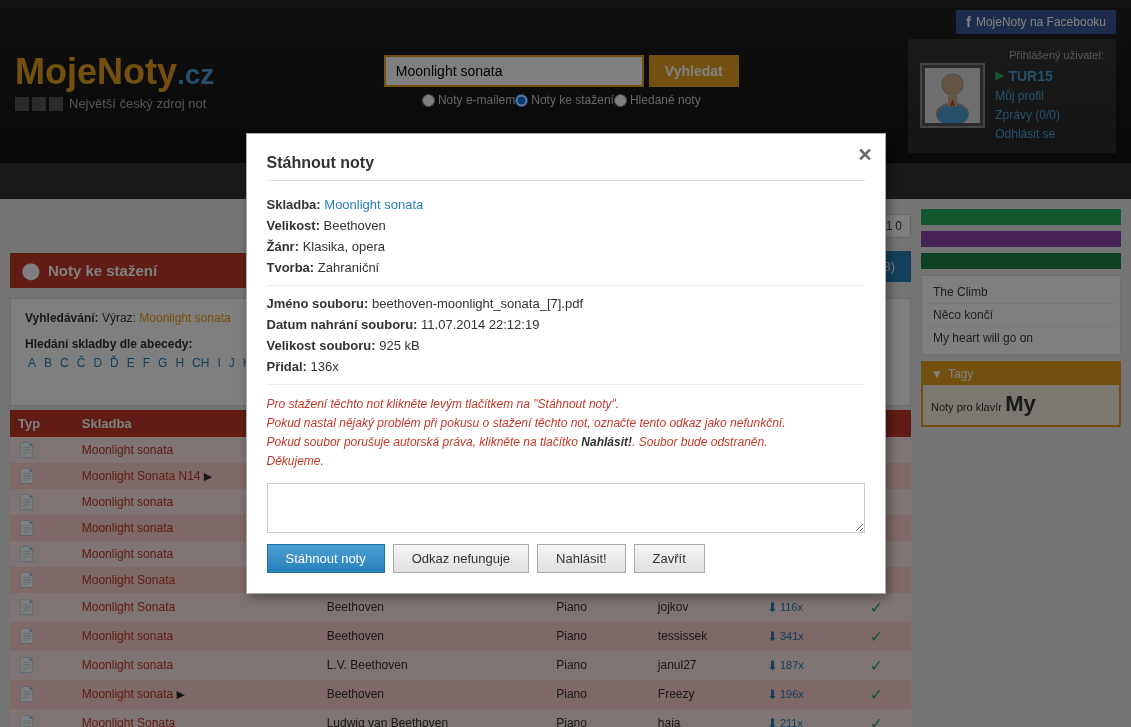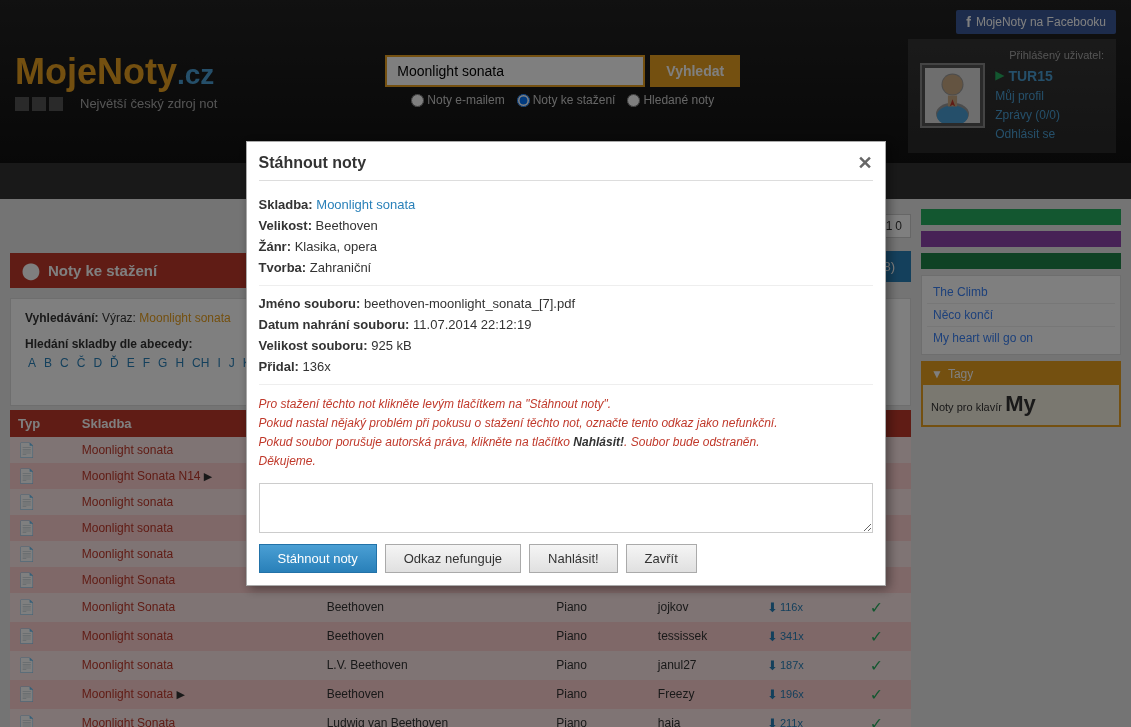--- a/index.html
+++ b/index.html
@@ -12,35 +12,35 @@
       display: flex;
       align-items: center;
       justify-content: space-between;
       background-image: linear-gradient(to bottom, #222, #111);
       min-height: 80px;
     }
     #logo-area { display: flex; flex-direction: column; }
     #logo-text { font-size: 36px; font-weight: bold; }
     #logo-text .moje { color: #e8a020; }
     #logo-text .cz { color: #4a9fd4; font-size: 28px; text-align: right; }
-    #logo-sub { color: #aaa; font-size: 13px; display: flex; align-items: flex-end; gap: 17px; margin-top: 3px; }
+    #logo-sub { color: #aaa; font-size: 13px; display: flex; align-items: flex-end; gap: 6px; margin-top: 3px; }
     #logo-sub .squares { display: flex; gap: 3px; }
     #logo-sub .sq { width: 14px; height: 14px; background: #555; }
 
     #search-area { display: flex; flex-direction: column; align-items: center; gap: 6px; }
     #search-row { display: flex; gap: 5px; }
     #search-input {
       width: 260px; padding: 6px 10px; font-size: 14px;
       border: 2px solid #e8a020; outline: none; background: white;
     }
     #search-btn {
       background: #e8a020; border: none; color: white; padding: 6px 16px;
       font-size: 14px; font-weight: bold; cursor: pointer;
     }
-    #search-options { display: flex; gap: 12px; color: #ccc; font-size: 12px; }
+    #search-options { display: flex; color: #ccc; font-size: 12px; }
     #search-options label { display: flex; align-items: center; gap: 3px; cursor: pointer; }
 
     #header-right { display: flex; flex-direction: column; align-items: flex-end; gap: 5px; }
     #fb-header { background: #3b5998; color: white; padding: 4px 10px; font-size: 12px; display: flex; align-items: center; gap: 5px; border-radius: 2px; }
     #user-panel { background: rgba(255,255,255,0.1); padding: 8px 12px; display: flex; align-items: center; gap: 10px; }
     #avatar-box { width: 65px; height: 65px; background: #555; border: 2px solid #888; display: flex; align-items: center; justify-content: center; overflow: hidden; }
     #user-info { color: #ccc; font-size: 12px; line-height: 1.6; }
     #user-info .username { color: #4a9fd4; font-weight: bold; font-size: 14px; }
     #user-info a { color: #4a9fd4; text-decoration: none; }
     #prihlaseny { color: #aaa; font-size: 11px; margin-left: 14px; }
@@ -107,37 +107,37 @@
     .check-icon { color: #27ae60; font-size: 16px; }
     .song-link { color: #c0392b; text-decoration: none; font-weight: normal; }
 
     
     #right-panel { width: 200px; display: flex; flex-direction: column; gap: 6px; }
     #right-panel .green-btn { background: #27ae60; color: white; padding: 8px; text-align: center; font-size: 12px; cursor: pointer; }
     #right-panel .purple-btn { background: #8e44ad; color: white; padding: 8px; text-align: center; font-size: 12px; cursor: pointer; }
     #right-panel .darkgreen-btn { background: #1e8449; color: white; padding: 8px; text-align: center; font-size: 12px; cursor: pointer; }
 
     #related-list { background: white; border: 1px solid #ddd; padding: 5px; }
-    .related-item { padding: 4px 6px; font-size: 12px; color: #3b82f6; cursor: pointer; border-bottom: 1px solid #eee; }
+    .related-item { padding: 4px 6px; font-size: 12px; color: #404040; cursor: pointer; border-bottom: 1px solid #eee; }
     .related-item:last-child { border-bottom: none; }
 
     #tags-box { background: #f5f0e0; border: 2px solid #e8a020; padding: 8px; }
     #tags-header { background: #e8a020; color: white; padding: 4px 8px; margin: -8px -8px 6px -8px; display: flex; align-items: center; gap: 5px; }
     #tags-content { font-size: 12px; color: #333; }
     #tags-content .big { font-size: 22px; font-weight: bold; color: #333; }
     #tags-content .small { font-size: 11px; }
 
     
     #modal-overlay {
       position: fixed; top: 0; left: 0; right: 0; bottom: 0;
       background: rgba(0,0,0,0.5); z-index: 1000;
       display: flex; align-items: center; justify-content: center;
     }
     #modal {
-      background: white; border: 1px solid #aaa; padding: 12px;
+      background: white; border: 1px solid #aaa; padding: 20px;
       width: 640px; max-width: 95%; position: relative; box-shadow: 3px 3px 10px rgba(0,0,0,0.4);
     }
     #modal-title { font-size: 16px; font-weight: bold; margin-bottom: 16px; border-bottom: 1px solid #ddd; padding-bottom: 8px; }
     #modal-close {
       position: absolute; top: 10px; right: 12px;
       font-size: 18px; cursor: pointer; color: #666; font-weight: bold;
     }
     .modal-field { margin-bottom: 6px; font-size: 13px; }
     .modal-field strong { color: #333; }
     .modal-field .val { color: #2980b9; }

